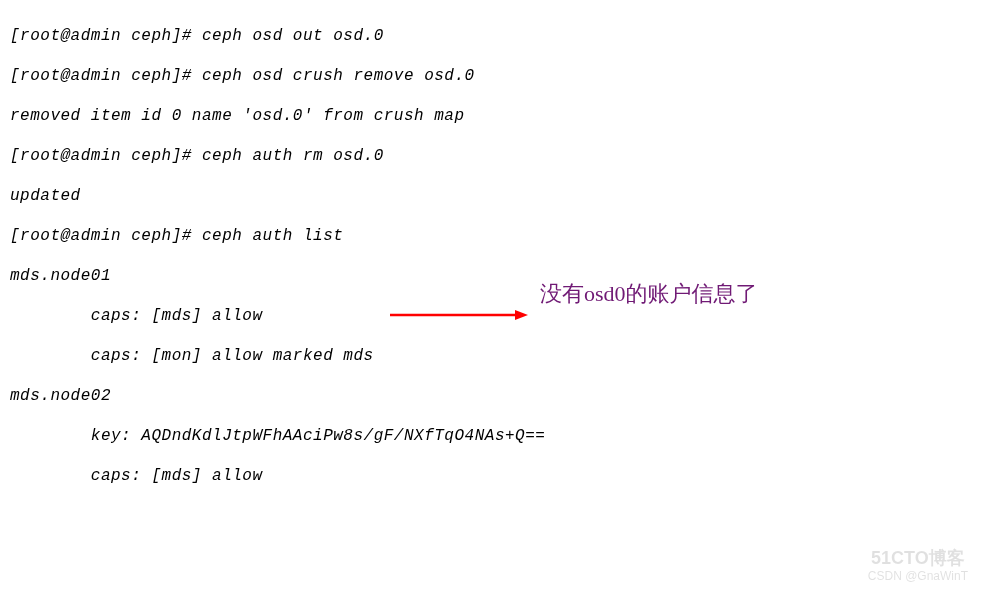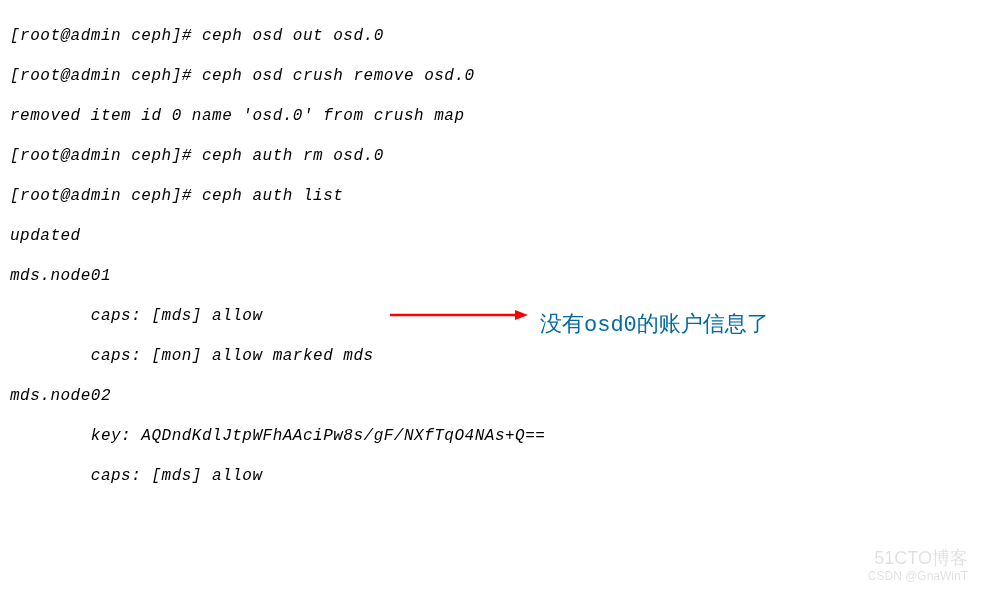--- a/index.html
+++ b/index.html
@@ -23,59 +23,60 @@
       white-space: pre;
       font-family: "Consolas", "Courier New", monospace;
       letter-spacing: 0.5px;
     }
     .line {
       display: block;
       font-style: italic;
     }
     .annotation {
       position: absolute;
-      top: 312px;
+      top: 280px;
       left: 540px;
-      color: #0369a1;
-      font-family: Liberation Mono, monospace;
+      color: #701a75;
+      font-family: Liberation Serif, serif;
       font-size: 22px;
       white-space: nowrap;
     }
     .arrow {
       position: absolute;
       top: 305px;
       left: 390px;
     }
     .watermark {
       position: absolute;
       bottom: 14px;
       right: 14px;
       text-align: right;
       color: rgba(0,0,0,0.12);
       font-family: "Microsoft YaHei", sans-serif;
     }
     .watermark .wm1 {
       font-size: 18px;
-      font-weight: normal;
+      font-weight: bold;
+      text-align: center;
     }
     .watermark .wm2 {
       font-size: 12px;
       text-align: center;
     }
   </style>
 </head>
 <body>
 
 <div class="terminal">
 <span class="line">[root@admin ceph]# ceph osd out osd.0</span>
 <span class="line">[root@admin ceph]# ceph osd crush remove osd.0</span>
 <span class="line">removed item id 0 name 'osd.0' from crush map</span>
 <span class="line">[root@admin ceph]# ceph auth rm osd.0</span>
+<span class="line">updated</span>
 <span class="line">[root@admin ceph]# ceph auth list</span>
-<span class="line">updated</span>
 <span class="line">mds.node01</span>
 <span class="line">        caps: [mds] allow</span>
 <span class="line">        caps: [mon] allow marked mds</span>
 <span class="line">mds.node02</span>
 <span class="line">        key: AQDndKdlJtpWFhAAciPw8s/gF/NXfTqO4NAs+Q==</span>
 <span class="line">        caps: [mds] allow</span>
 
 
 
 

